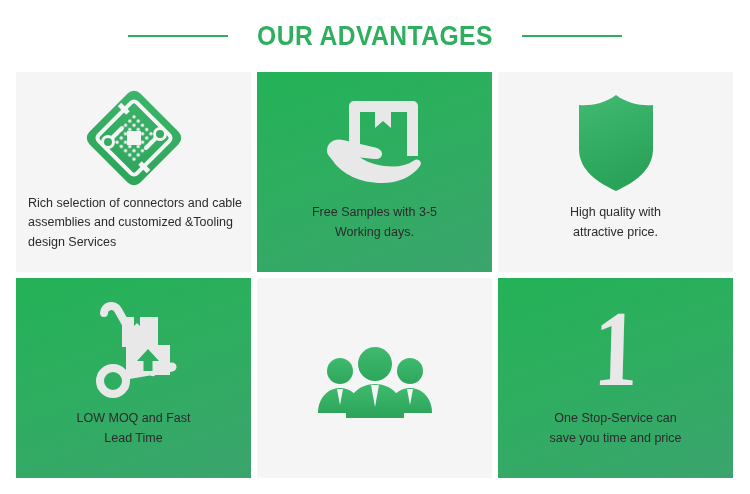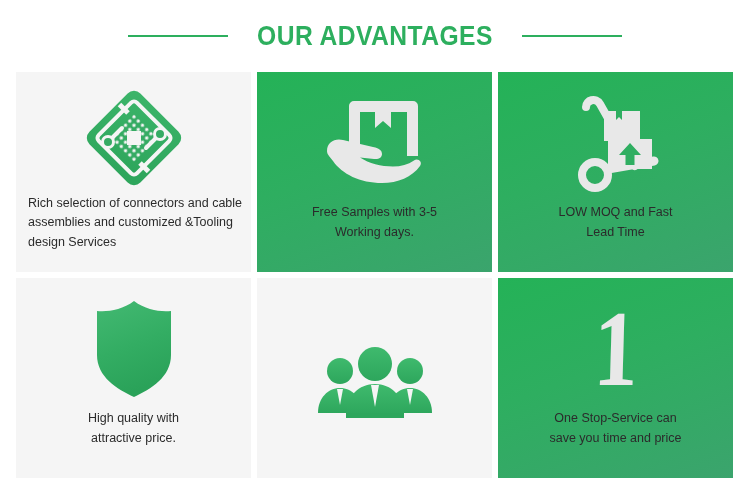--- a/index.html
+++ b/index.html
@@ -164,58 +164,58 @@
 
         <path d="M8 58 c0 -9 8 -13 16 -11 l30 7 c7 1.5 9 4 9 7 c0 3.5 -3 5.5 -8 5 l-14 -1.6
                  c9 6 21 9 33 9 c8 0 15 -2 21 -6 c4 -2.6 9 1.5 6 5.6 c-8 11 -22 17 -38 17
                  c-22 0 -40 -9 -49 -22 c-4 -5 -6 -7 -6 -10 z" fill="#e8e8e8"></path>
       </svg>
     </div>
     <div class="caption">Free Samples with 3-5
 Working days.</div>
   </div>
 
-  <div class="cell green">
-    <div class="icon-wrap">
-      <svg width="104" height="104" viewBox="0 0 104 104" aria-hidden="true">
-
-        <path d="M22 16 c0 -7 10 -10 14 -3 l35 62" fill="none" stroke="#e8e8e8" stroke-width="8" stroke-linecap="round"></path>
-
-        <circle cx="31" cy="84" r="13" fill="none" stroke="#e8e8e8" stroke-width="8"></circle>
-
-        <path d="M44 78 L90 70" stroke="#e8e8e8" stroke-width="9" stroke-linecap="round"></path>
-
-        <path d="M40 20 h36 v30 h-36 z" fill="#e8e8e8"></path>
-        <path d="M52 20 h6 v9 l-3 -3 l-3 3 z" fill="#2fae61"></path>
-
-        <rect x="44" y="48" width="44" height="30" fill="#e8e8e8"></rect>
-        <path d="M66 52 l11 12 h-6.5 v10 h-9 v-10 h-6.5 z" fill="#2fae61"></path>
-      </svg>
-    </div>
-    <div class="caption">LOW MOQ and Fast
-Lead Time</div>
-  </div>
-
   <div class="cell light">
     <div class="icon-wrap">
       <svg width="80" height="100" viewBox="0 0 80 100" aria-hidden="true">
         <defs>
           <linearGradient id="shg" x1="0" y1="0" x2="0.3" y2="1">
             <stop offset="0%" stop-color="#43b972"></stop>
             <stop offset="55%" stop-color="#33ad63"></stop>
             <stop offset="100%" stop-color="#2aa259"></stop>
           </linearGradient>
         </defs>
         <path d="M40 2 C28 11 14 13 3 12 v44 c0 22 20 34 37 42 c17 -8 37 -20 37 -42 v-44 c-11 1 -25 -1 -37 -10 z" fill="url(#shg)"></path>
       </svg>
     </div>
     <div class="caption">High quality with
 attractive price.</div>
   </div>
 
+  <div class="cell green">
+    <div class="icon-wrap">
+      <svg width="104" height="104" viewBox="0 0 104 104" aria-hidden="true">
+
+        <path d="M22 16 c0 -7 10 -10 14 -3 l35 62" fill="none" stroke="#e8e8e8" stroke-width="8" stroke-linecap="round"></path>
+
+        <circle cx="31" cy="84" r="13" fill="none" stroke="#e8e8e8" stroke-width="8"></circle>
+
+        <path d="M44 78 L90 70" stroke="#e8e8e8" stroke-width="9" stroke-linecap="round"></path>
+
+        <path d="M40 20 h36 v30 h-36 z" fill="#e8e8e8"></path>
+        <path d="M52 20 h6 v9 l-3 -3 l-3 3 z" fill="#2fae61"></path>
+
+        <rect x="44" y="48" width="44" height="30" fill="#e8e8e8"></rect>
+        <path d="M66 52 l11 12 h-6.5 v10 h-9 v-10 h-6.5 z" fill="#2fae61"></path>
+      </svg>
+    </div>
+    <div class="caption">LOW MOQ and Fast
+Lead Time</div>
+  </div>
+
   <div class="cell light">
     <div class="icon-wrap">
       <svg width="130" height="80" viewBox="0 0 130 80" aria-hidden="true">
         <defs>
           <linearGradient id="pg" x1="0" y1="0" x2="0" y2="1">
             <stop offset="0%" stop-color="#3fba6d"></stop>
             <stop offset="100%" stop-color="#2da65c"></stop>
           </linearGradient>
         </defs>
 

